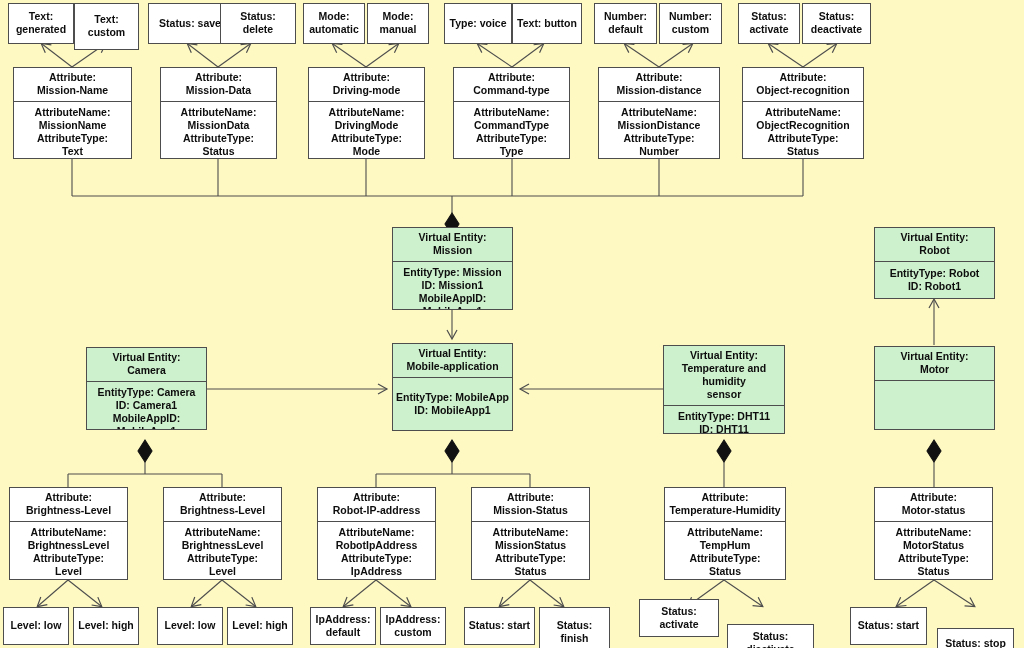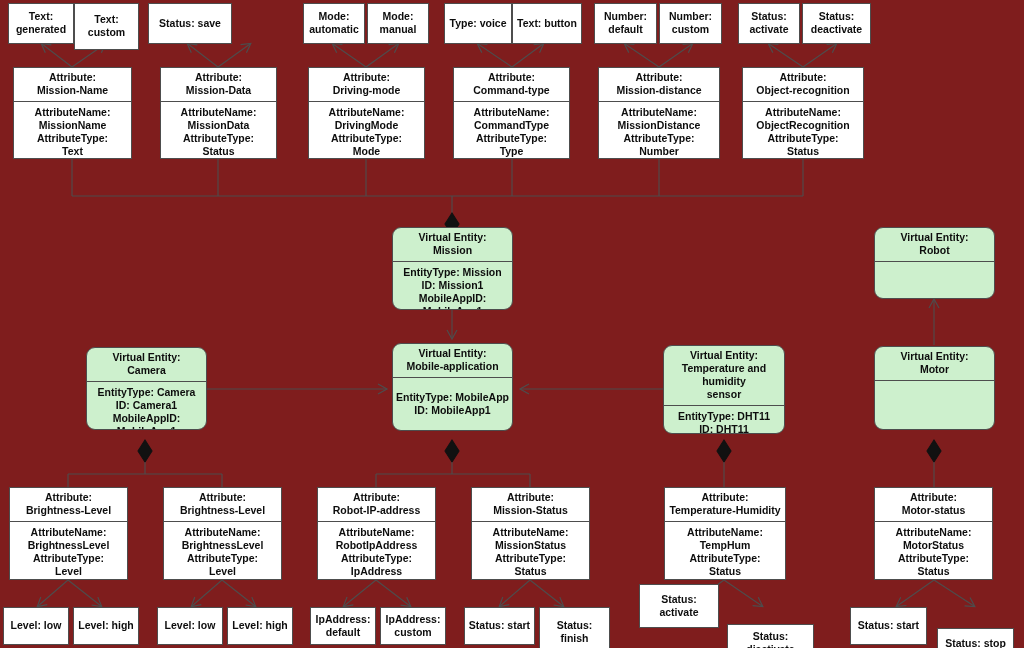--- a/index.html
+++ b/index.html
@@ -6,38 +6,38 @@
   html,body{margin:0;padding:0;background:#ffffff;}
   body{
     font-family:"Liberation Sans","DejaVu Sans",sans-serif;
     -webkit-font-smoothing:antialiased;
   }
   #canvas{
     position:relative;
     width:1024px;
     height:648px;
     overflow:hidden;
-    background:#7f1d1d;
+    background:#fef9c3;
   }
   svg.edges{
     position:absolute;
     left:0;top:0;
     width:1024px;height:648px;
     pointer-events:none;
   }
   .node{
     position:absolute;
     box-sizing:border-box;
     border:1px solid #4d4d4d;
     background:#ffffff;
     display:flex;
     flex-direction:column;
     overflow:hidden;
   }
-  .node.green{background:#cdf0cd;border-radius:9px;}
+  .node.green{background:#cdf0cd;}
   .node .hdr{
     box-sizing:border-box;
     padding:3px 3px 4px 3px;
     text-align:center;
     font-weight:bold;
     font-size:10.5px;
     line-height:13px;
     color:#0d0d0d;
     display:flex;
     flex-direction:column;
@@ -177,20 +177,25 @@
   <div class="node leaf" style="left:74px;top:3px;width:65px;height:47px;">
     <div class="hdr">
       <span class="line">Text: custom</span>
     </div>
   </div>
   <div class="node leaf" style="left:148px;top:3px;width:84px;height:41px;">
     <div class="hdr">
       <span class="line">Status: save</span>
     </div>
   </div>
+  <div class="node leaf" style="left:220px;top:3px;width:76px;height:41px;">
+    <div class="hdr">
+      <span class="line">Status: delete</span>
+    </div>
+  </div>
   <div class="node leaf" style="left:303px;top:3px;width:62px;height:41px;">
     <div class="hdr">
       <span class="line">Mode:</span>
       <span class="line">automatic</span>
     </div>
   </div>
   <div class="node leaf" style="left:367px;top:3px;width:62px;height:41px;">
     <div class="hdr">
       <span class="line">Mode:</span>
       <span class="line">manual</span>
@@ -361,20 +366,24 @@
 
     </div>
   </div>
 
   <div class="node green" style="left:874px;top:227px;width:121px;height:72px;">
     <div class="hdr">
       <span class="line">Virtual Entity:</span>
       <span class="line">Robot</span>
     </div>
     <div class="sep"></div>
+    <div class="body">
+      <span class="line">EntityType: Robot</span>
+      <span class="line">ID: Robot1</span>
+    </div>
   </div>
 
   <div class="node green" style="left:874px;top:346px;width:121px;height:84px;">
     <div class="hdr">
       <span class="line">Virtual Entity:</span>
       <span class="line">Motor</span>
     </div>
     <div class="sep"></div>
   </div>
 
@@ -492,21 +501,21 @@
   <div class="node leaf" style="left:464px;top:607px;width:71px;height:38px;">
     <div class="hdr">
       <span class="line">Status: start</span>
     </div>
   </div>
   <div class="node leaf" style="left:539px;top:607px;width:71px;height:50px;">
     <div class="hdr">
       <span class="line">Status: finish</span>
     </div>
   </div>
-  <div class="node leaf" style="left:639px;top:584px;width:80px;height:44px;justify-content:center;">
+  <div class="node leaf" style="left:639px;top:599px;width:80px;height:38px;justify-content:center;">
     <div class="hdr">
       <span class="line">Status: activate</span>
     </div>
   </div>
   <div class="node leaf" style="left:727px;top:607px;width:87px;height:38px;margin-top:17px;">
     <div class="hdr">
       <span class="line">Status: diactivate</span>
     </div>
   </div>
   <div class="node leaf" style="left:850px;top:607px;width:77px;height:38px;">

